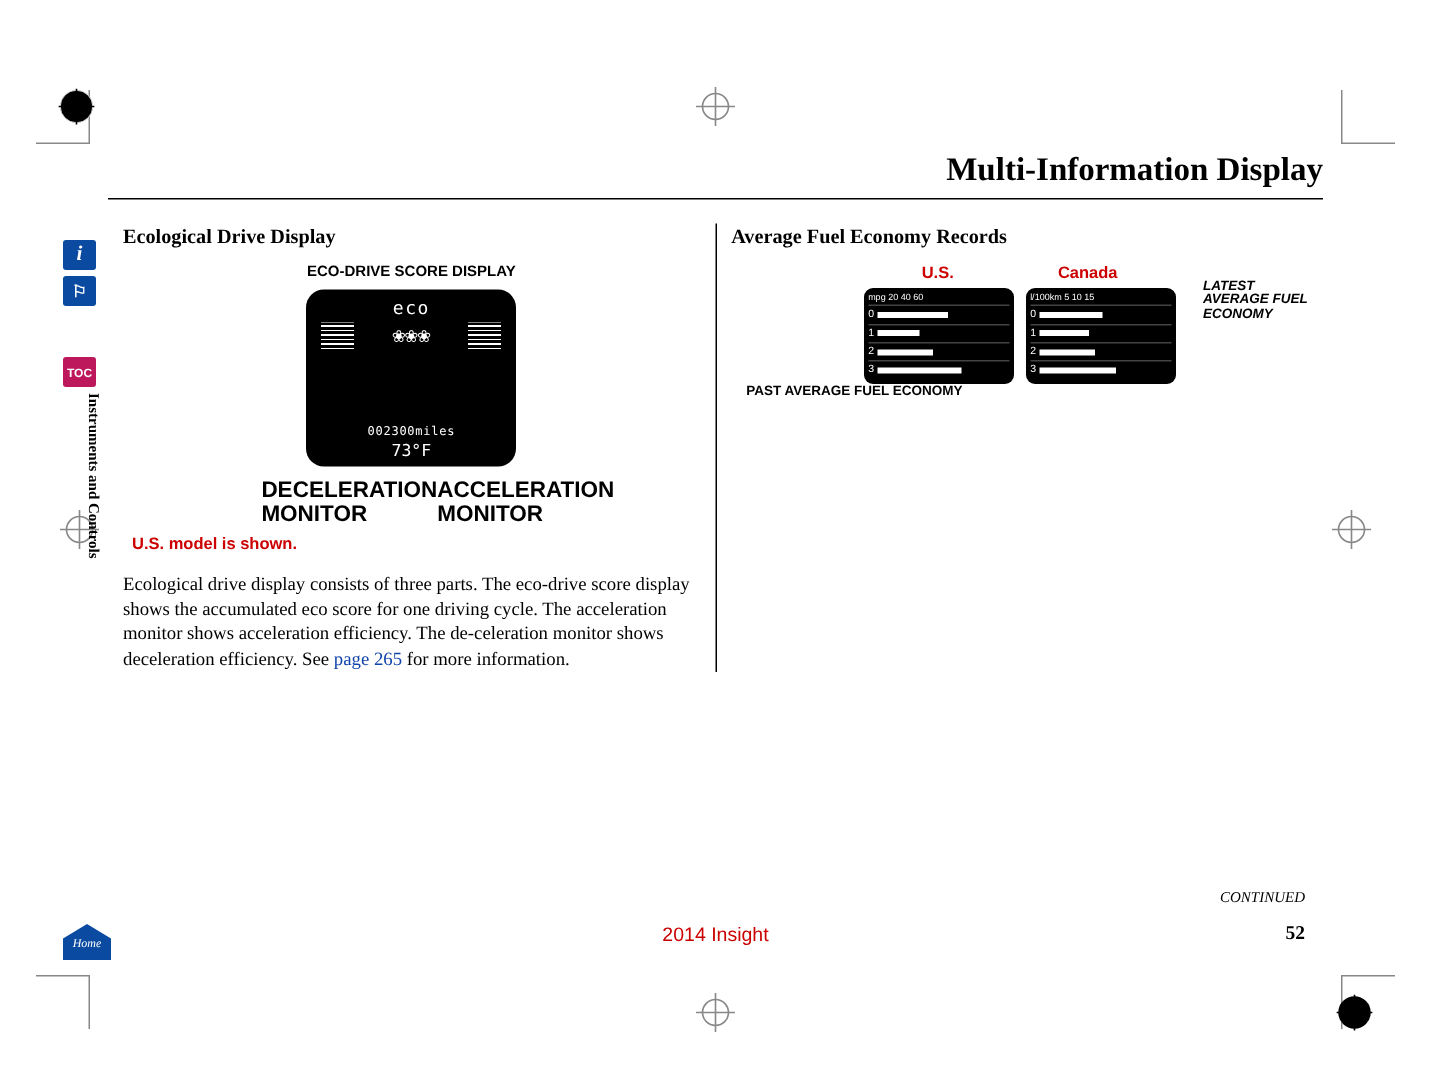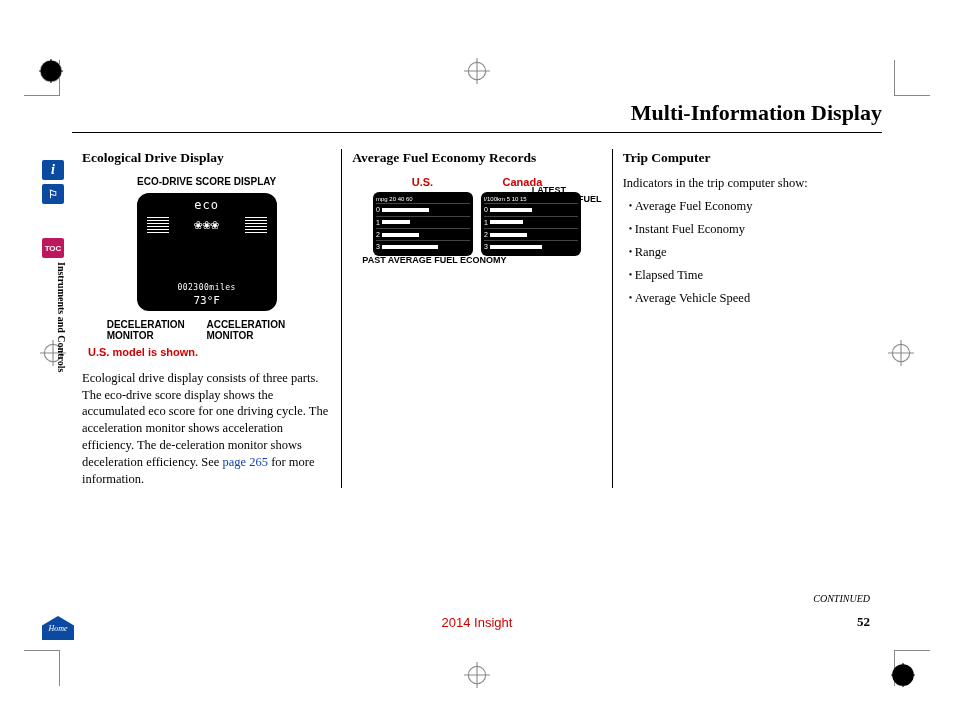--- a/index.html
+++ b/index.html
@@ -64,21 +64,21 @@
     font-family: monospace;
   }
   .eco-top { font-size: 12px; letter-spacing: 1px; }
   .eco-odo { font-size: 12px; letter-spacing: 0.5px; margin-top: 42px; }
   .eco-odo span { font-size: 8px; }
   .eco-temp { font-size: 11px; }
   .eco-row { display:flex; justify-content: space-between; align-items:center; padding: 2px 4px; }
   .plant { font-size: 14px; }
   .barblock { width: 22px; height: 18px; background: repeating-linear-gradient(0deg,#fff 0,#fff 1px,#000 1px,#000 3px); }
   .fig-bottom { display:flex; justify-content: space-between; width: 200px; margin-top:4px;}
-  .fig-bottom div { font-size: 10px; font-weight: bold; line-height:1.1; font-family: Arial, sans-serif; }
+  .fig-bottom div { font-size: 15px; font-weight: bold; line-height:1.1; font-family: Arial, sans-serif; }
   .canada-panel {
     width: 100px; background:#000; border-radius:6px; padding:3px;
     color:#fff; font-size:7px; font-family: Arial, sans-serif;
   }
   .canada-panel .hdr { display:flex; justify-content:space-between; font-size:6px; }
   .canada-panel .row { border-top:1px solid #444; padding:1px 0; display:flex; align-items:center; gap:2px;}
   .canada-panel .bar { height:4px; background:#fff; }
   .dual { display:flex; gap:8px; }
   .link { color: #14a; }
   .bullet-list { list-style: none; margin-top: 6px; }
@@ -96,21 +96,21 @@
   .side-tabs { position: absolute; left: 42px; top: 160px; width: 30px; }
   .tab { width: 22px; height: 20px; margin-bottom: 4px; display:flex; align-items:center; justify-content:center; font-size: 9px; color:#fff; font-family: Arial, sans-serif; font-weight:bold; border-radius:2px; }
   .tab-info { background:#0a4aa0; font-family: serif; font-style: italic; font-size:14px;}
   .tab-car { background:#0a4aa0; font-size:11px;}
   .tab-toc { background:#be185d; font-size:8px; margin-top: 34px;}
   .side-text {
     position:absolute; left: 56px; top: 262px;
     writing-mode: vertical-rl; font-size: 10px; font-family: 'Times New Roman', serif; font-weight: bold;
   }
   .home-tab { position:absolute; left: 42px; bottom: 70px; width:32px; height:24px; background:#0a4aa0; color:#fff; font-size:8px; font-style:italic; display:flex; align-items:center; justify-content:center; clip-path: polygon(50% 0, 100% 40%, 100% 100%, 0 100%, 0 40%); font-family: cursive; }
-  .afe-labels-right { font-size:9px; font-weight:bold; line-height:1.05; text-align:left; margin-left:6px; font-family: Arial, sans-serif;}
+  .afe-labels-right { font-size:9px; font-weight:bold; line-height:1.05; text-align:left; margin-left:6px; font-family: Arial, sans-serif; font-style: italic;}
   .afe-labels-bottom { font-size:9px; font-weight:bold; text-align:left; align-self:flex-start; margin-left:10px; margin-top:6px; font-family: Arial, sans-serif;}
   .afe-top { display:flex; justify-content: space-around; width: 200px; margin-bottom:2px;}
 </style>
 </head>
 <body>
 
 <div class="crop-mark crop-tl"></div>
 <div class="crop-mark crop-tr"></div>
 <div class="crop-mark crop-bl"></div>
 <div class="crop-mark crop-br"></div>
@@ -244,29 +244,18 @@
                   <div class="bar" style="width:55%"></div>
                 </div>
             </div>
           </div>
         </div>
         <div class="afe-labels-right" style="align-self:flex-end;margin-top:-70px;width:70px">LATEST AVERAGE FUEL ECONOMY</div>
         <div class="afe-labels-bottom" style="margin-top:40px">PAST AVERAGE FUEL ECONOMY</div>
       </div>
     </div>
 
-    <div class="col">
-      <h3>Trip Computer</h3>
-      <p>Indicators in the trip computer show:</p>
-      <ul class="bullet-list">
-        <li>Average Fuel Economy</li>
-        <li>Instant Fuel Economy</li>
-        <li>Range</li>
-        <li>Elapsed Time</li>
-        <li>Average Vehicle Speed</li>
-      </ul>
-    </div>
   </div>
 
   <div class="continued">CONTINUED</div>
   <div class="footer-model">2014 Insight</div>
   <div class="page-num">52</div>
 </div>
 
 </body></html>

